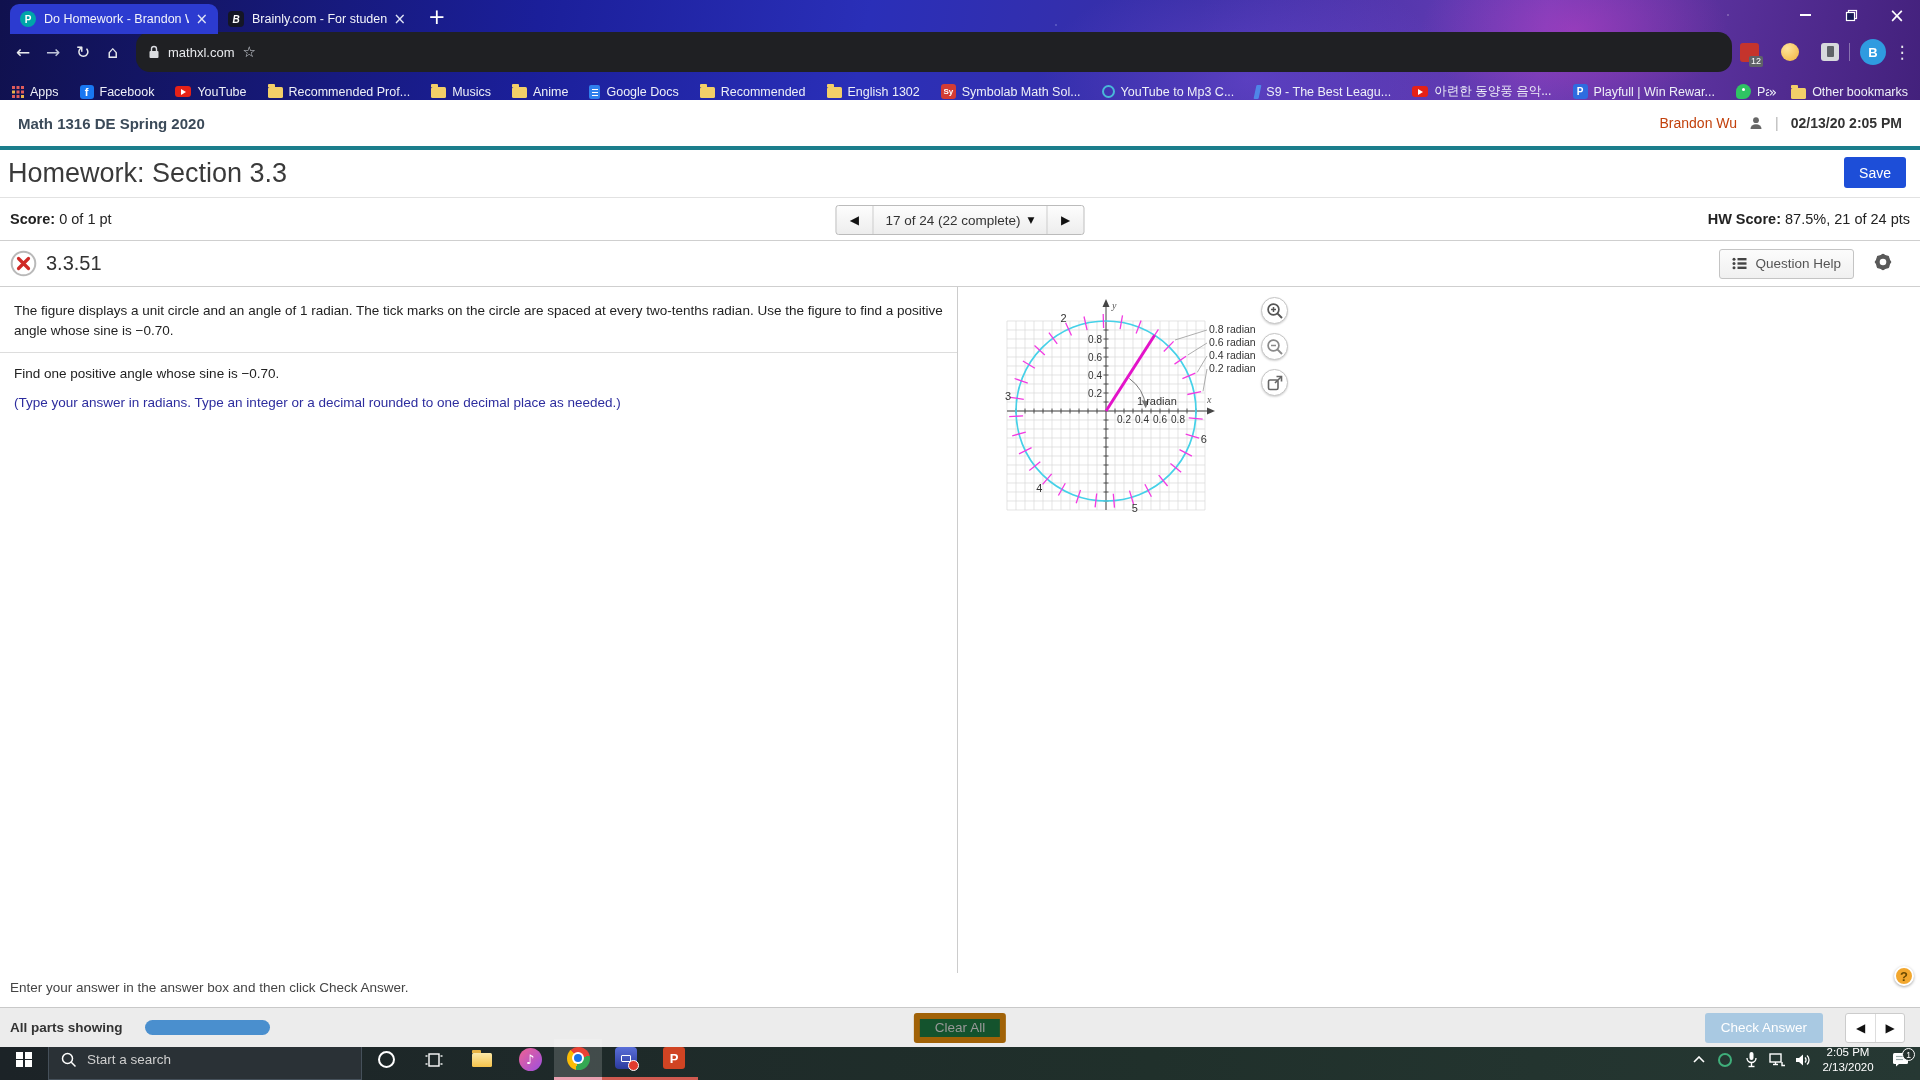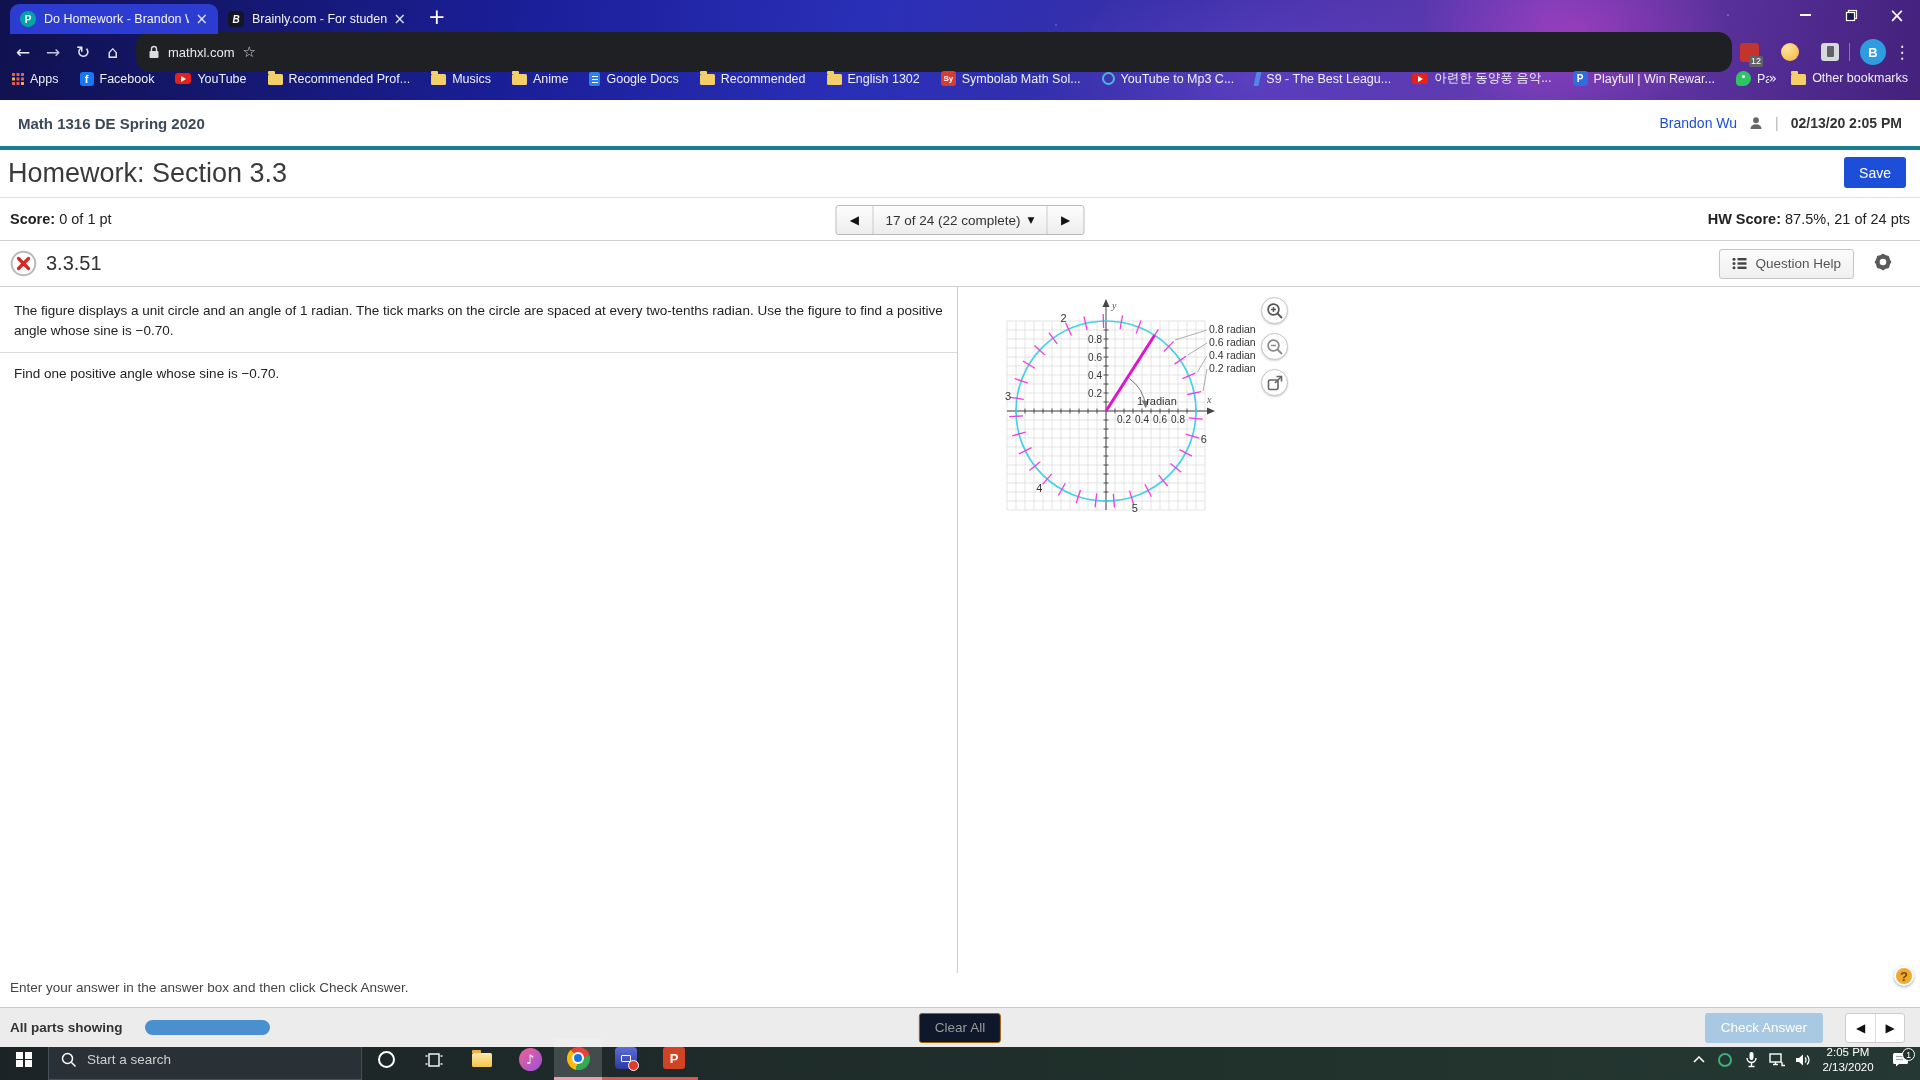--- a/index.html
+++ b/index.html
@@ -49,21 +49,21 @@
   .ext-badge{ position:absolute; right:-4px; bottom:-5px; background:#5f6368; color:#fff; font-size:9px;
     padding:0 2px; border-radius:2px; line-height:11px; }
   .ext-yellow{ width:18px; height:18px; border-radius:50%; background:radial-gradient(circle at 35% 30%,#ffe49a,#f2b33d); }
   .ext-gray{ width:18px; height:18px; border-radius:3px; background:#d7d9dc; display:flex; align-items:center; justify-content:center; }
   .ext-gray i{ display:block; width:7px; height:11px; background:#5f6368; border-radius:1px; }
   .tb-divider{ width:1px; height:18px; background:rgba(255,255,255,.35); margin:0 4px; }
   .avatar{ width:26px; height:26px; border-radius:50%; background:#2f9be0; color:#fff; font-weight:bold;
     font-size:13px; display:flex; align-items:center; justify-content:center; margin:0 6px; }
   .menu-dots{ color:#e8eaed; font-size:17px; width:20px; text-align:center; }
 
-  .bookmarks-bar{ height:30px; display:flex; align-items:flex-start; padding:0 12px; }
+  .bookmarks-bar{ height:30px; display:flex; align-items:flex-end; padding:0 12px; }
   #bm-list{ display:flex; align-items:center; gap:21px; min-width:0; overflow:hidden; }
   .bm-item{ display:flex; align-items:center; gap:6px; flex:none; }
   .bm-label{ color:#eef0f8; font-size:12.5px; white-space:nowrap; }
   .bm-right{ margin-left:auto; display:flex; align-items:center; gap:14px; }
   .bm-ico{ flex:none; position:relative; display:inline-flex; align-items:center; justify-content:center; }
   .ico-grid{ width:12px; height:12px; }
   .ico-grid i{ position:absolute; left:0; top:0; width:3px; height:3px; background:#e05c5c;
     box-shadow:4.5px 0 #e05c5c, 9px 0 #e05c5c, 0 4.5px #e8b34b, 4.5px 4.5px #e05c5c, 9px 4.5px #e05c5c,
                0 9px #e05c5c, 4.5px 9px #e05c5c, 9px 9px #e8b34b; }
   .ico-facebook{ width:14px; height:14px; border-radius:3px; background:#1877f2; color:#fff; font-size:11px; font-weight:bold; }
@@ -82,21 +82,21 @@
   .ico-playfull::after{ content:"P"; }
   .ico-papago{ width:15px; height:15px; border-radius:50% 50% 50% 4px; background:#2fc463; }
   .ico-papago::after{ content:""; width:3px; height:3px; border-radius:50%; background:#fff; margin-top:-4px; }
   .bm-overflow{ color:#eef0f8; font-size:14px; }
 
   
   .page{ height:939px; background:#fff; position:relative; }
   .course-bar{ height:46px; display:flex; align-items:center; padding:0 18px; }
   .course-name{ font-size:15px; font-weight:bold; color:#3b4a59; }
   .course-right{ margin-left:auto; display:flex; align-items:center; gap:12px; font-size:14px; }
-  .user-name{ color:#1d4ed8;margin-left:20px; }
+  .user-name{ color:#c2410c;margin-left:20px; }
   .bar-sep{ color:#b5b5b5; }
   .datetime{ color:#333; font-weight:bold; }
   .teal-line{ height:4px; background:#1b7e8c; }
   .title-row{ height:47px; display:flex; align-items:center; padding-left:8px; position:relative; }
   .hw-title{ font-size:27px; font-weight:400; color:#3a3a3a; margin:0; }
   .save-btn{ position:absolute; right:14px; top:7px; height:31px; padding:0 15px; background:#1d4ed8;
     color:#fff; font-size:14px; border:none; border-radius:3px; }
   .score-row{ height:44px; border-top:1px solid #e2e2e2; border-bottom:1px solid #cfcfcf;
     display:flex; align-items:center; padding:0 10px; position:relative; font-size:14.5px; color:#222; }
   .b{ font-weight:bold; }
@@ -123,21 +123,21 @@
   .figwrap{ position:absolute; left:45px; top:8px; width:292px; height:226px; }
   .figbtns{ position:absolute; left:258px; top:2px; display:flex; flex-direction:column; gap:9px; }
   .figbtn{ width:27px; height:27px; border-radius:50%; background:#fff; border:1px solid #c5c5c5;
     box-shadow:0 1px 2px rgba(0,0,0,.18); display:flex; align-items:center; justify-content:center; padding:0; }
 
   .answer-note{ font-size:13.5px; color:#444; padding:7px 10px 0; height:26px; }
   .footer-bar{ height:40px; background:#ececec; border-top:1px solid #c9c9c9; display:flex; align-items:center; position:relative; margin-top:8px; }
   .parts-label{ font-weight:bold; font-size:13.5px; color:#333; margin-left:10px; }
   .progress-pill{ width:125px; height:15px; border-radius:8px; background:#4a8fce; margin-left:22px; }
   .clear-btn{ position:absolute; left:50%; transform:translateX(-50%); height:30px; padding:0 15px;
-    background:#0f172a; border:1px solid #a16207; border-radius:3px; color:#999; font-size:13.5px; }
+    background:#14532d; border:6px solid #a16207; border-radius:3px; color:#999; font-size:13.5px; }
   .check-btn{ position:absolute; right:97px; height:30px; padding:0 16px; background:#a9c9e2; border:none;
     border-radius:3px; color:#fff; font-size:13.5px; }
   .nav-group{ position:absolute; right:15px; display:flex; height:30px; border:1px solid #ccc; border-radius:3px; background:#fff; }
   .nav-half{ width:29px; display:flex; align-items:center; justify-content:center; font-size:12px; color:#111; }
   .nav-half + .nav-half{ border-left:1px solid #ddd; }
   .help-bubble{ position:absolute; right:6px; top:866px; width:20px; height:20px; border-radius:50%;
     background:#f2a72e; border:2px solid #fff; box-shadow:0 1px 3px rgba(0,0,0,.35); color:#6b4a00;
     font-weight:bold; font-size:13px; display:flex; align-items:center; justify-content:center; }
 
   
@@ -368,20 +368,21 @@
           <circle cx="12" cy="12" r="3.6" fill="#fff"></circle>
       </svg>
     </span>
   </div>
 
   <div class="content">
     <div class="q-pane">
       <p style="margin:4px 0 0;">The figure displays a unit circle and an angle of 1 radian. The tick marks on the circle are spaced at every two-tenths radian. Use the figure to find a positive angle whose sine is −0.70.</p>
       <hr class="body-divider">
       <p style="margin:0;">Find one positive angle whose sine is −0.70.</p>
+      <p class="hint-line" style="margin:9px 0 0;">(Type your answer in radians. Type an integer or a decimal rounded to one decimal place as needed.)</p>
     </div>
     <div class="f-pane">
       <div class="figwrap">
         <div id="figure-svg"><svg width="258" height="222" viewBox="0 0 258 222" xmlns="http://www.w3.org/2000/svg">
               <rect x="0" y="0" width="258" height="222" fill="#fff"></rect>
               <line x1="4" y1="26" x2="4" y2="215" stroke="#d9d9d9" stroke-width="0.7"></line>
               <line x1="13" y1="26" x2="13" y2="215" stroke="#d9d9d9" stroke-width="0.7"></line>
               <line x1="22" y1="26" x2="22" y2="215" stroke="#d9d9d9" stroke-width="0.7"></line>
               <line x1="31" y1="26" x2="31" y2="215" stroke="#d9d9d9" stroke-width="0.7"></line>
               <line x1="40" y1="26" x2="40" y2="215" stroke="#d9d9d9" stroke-width="0.7"></line>

